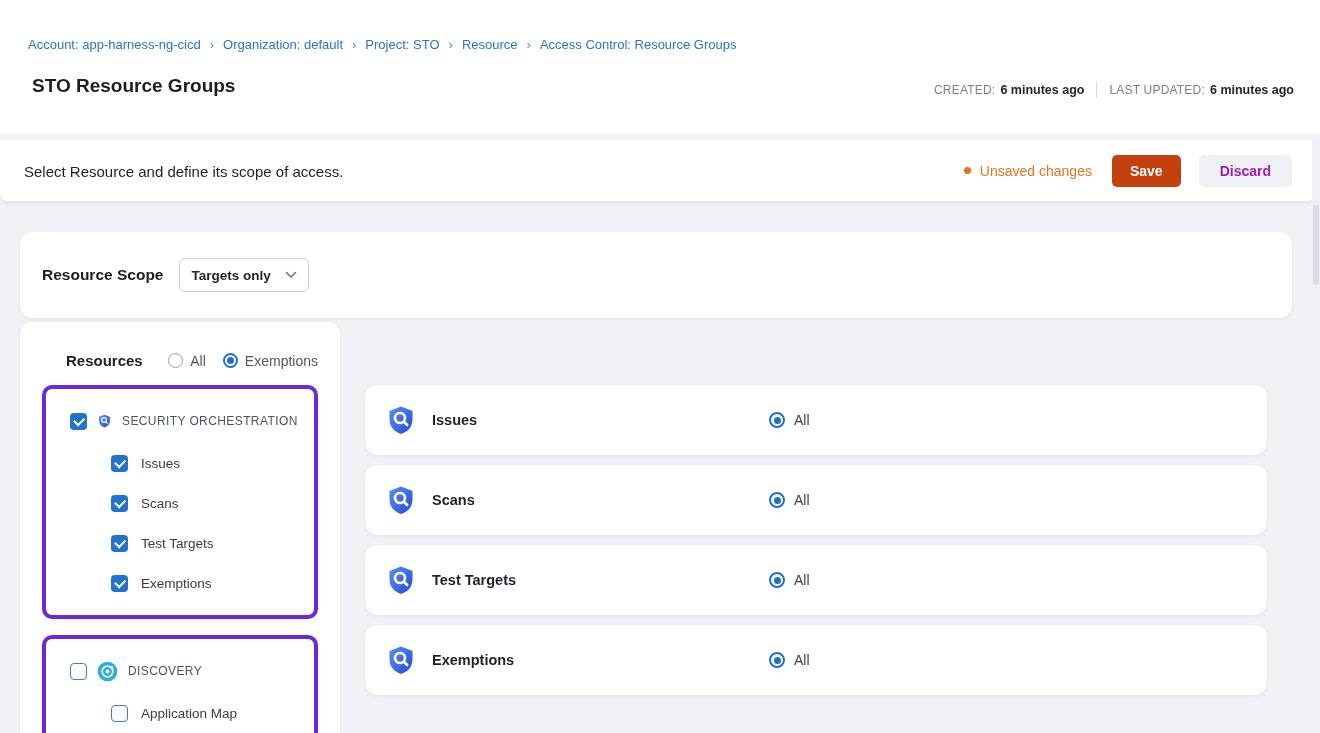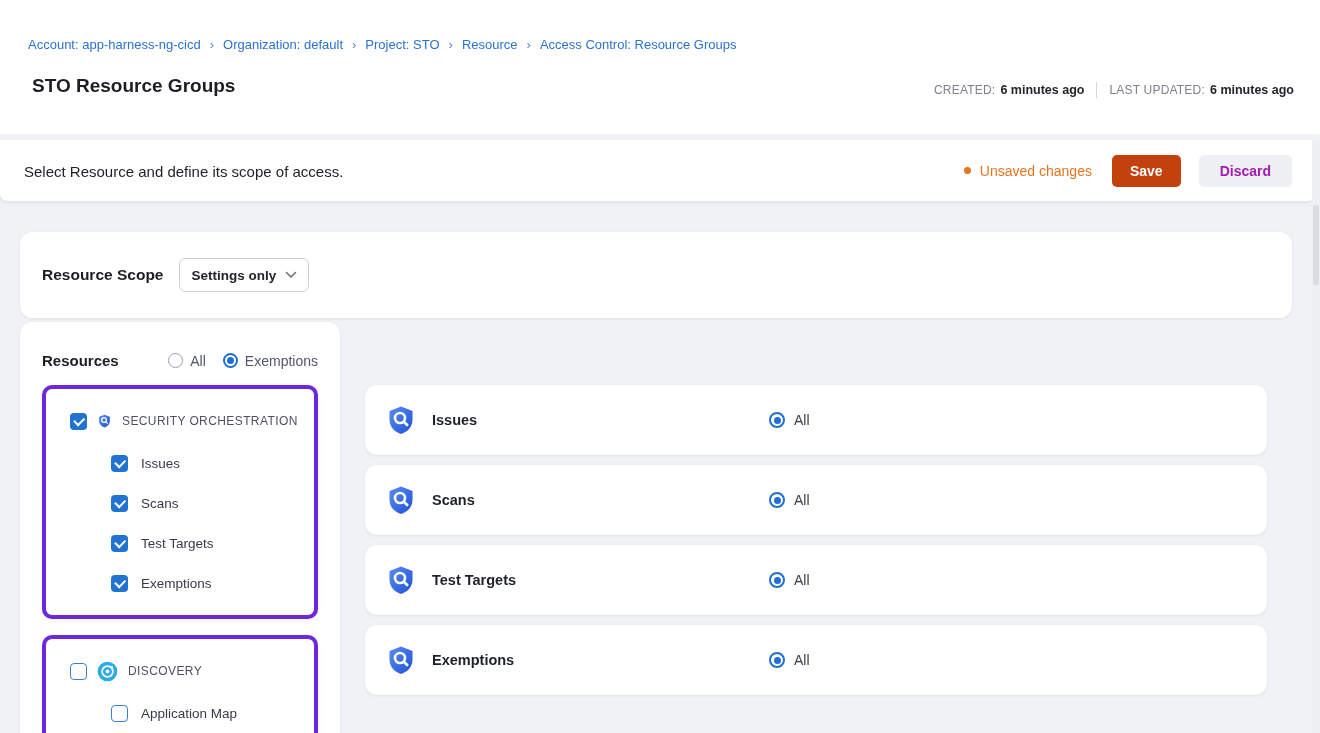--- a/index.html
+++ b/index.html
@@ -33,21 +33,21 @@
   .card { background:#ffffff; border-radius:12px; box-shadow:0 1px 3px rgba(40,41,61,0.08), 0 0 1px rgba(40,41,61,0.06); }
 
   .scope-card { position:absolute; left:20px; top:232px; width:1272px; height:86px; display:flex; align-items:center; padding-left:22px; }
   .scope-label { font-size:15.5px; font-weight:700; color:#1c1e24; }
   .scope-select { margin-left:16px; width:130px; height:34px; border:1px solid #cbd0dc; border-radius:6px; background:#fff;
                   display:flex; align-items:center; justify-content:space-between; padding:0 11px; cursor:pointer; }
   .scope-select-value { font-size:13.5px; font-weight:600; color:#23242a; }
 
   
   .resources-panel { position:absolute; left:20px; top:322px; width:320px; height:440px; padding:0 22px; }
-  .panel-header { display:flex; align-items:center; padding-top:30px; }
+  .panel-header { display:flex; align-items:center; padding-top:30px;margin-left:24px; }
   .panel-title { font-size:15px; font-weight:700; color:#1c1e24; }
   .radio-group { margin-left:auto; display:flex; align-items:center; gap:17px; }
   .radio-opt { display:flex; align-items:center; gap:7px; cursor:pointer; }
   .radio { position:relative; width:15px; height:15px; border-radius:50%; border:1.5px solid #9aa0b2; background:#fff; flex:none; }
   .radio.sel { border:2px solid #1f6fd0; }
   .radio.sel .dot { position:absolute; left:50%; top:50%; width:7px; height:7px; margin:-3.5px 0 0 -3.5px; border-radius:50%; background:#1f6fd0; }
   .radio-label { font-size:14px; color:#53576b; }
   .radio--lg { width:16px; height:16px; }
 
   .group-card { margin-top:16px; background:#fff; border:4px solid #6d28d9; border-radius:10px;
@@ -121,21 +121,21 @@
       <span class="unsaved-dot"></span>
       <span class="unsaved-text">Unsaved changes</span>
       <button class="btn btn-save">Save</button>
       <button class="btn btn-discard">Discard</button>
     </div>
   </div>
 
   <div class="card scope-card">
     <span class="scope-label">Resource Scope</span>
     <div class="scope-select">
-      <span class="scope-select-value">Settings only</span>
+      <span class="scope-select-value">Targets only</span>
       <svg width="12" height="8" viewBox="0 0 12 8">
         <polyline points="1.5,1.5 6,6 10.5,1.5" fill="none" stroke="#6e7180" stroke-width="1.6" stroke-linecap="round" stroke-linejoin="round"></polyline>
       </svg>
     </div>
   </div>
 
   <div class="card resources-panel">
     <div class="panel-header">
       <span class="panel-title">Resources</span>
       <div class="radio-group">

